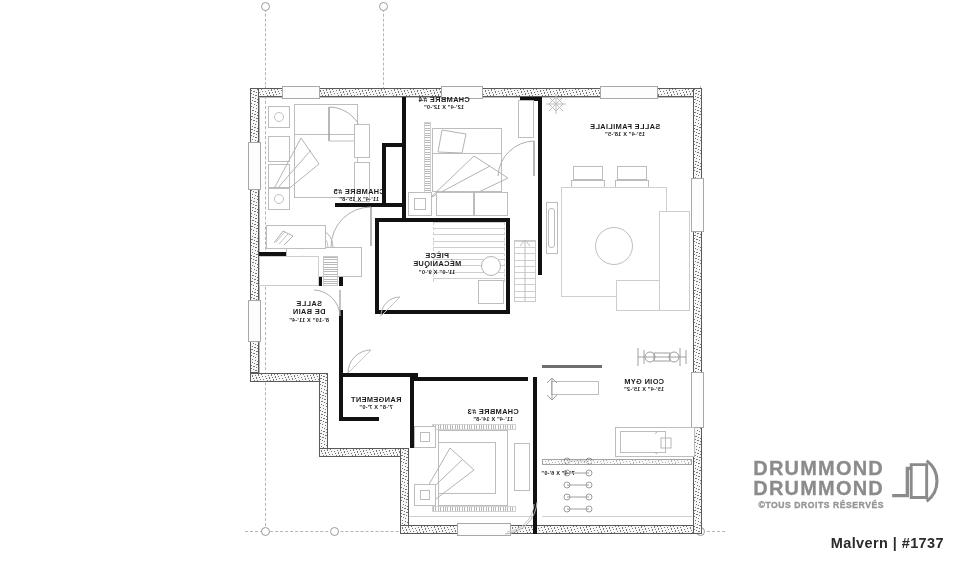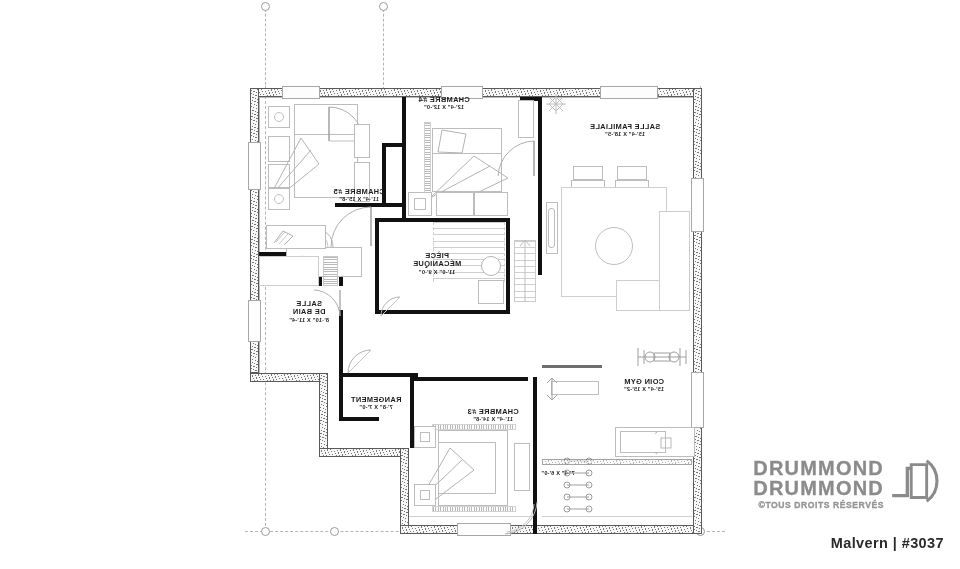--- a/index.html
+++ b/index.html
@@ -368,16 +368,16 @@
 
   <div id="brand">
     <div class="bz" id="bdessins">DRUMMOND</div>
     <div class="bz" id="bdrummond">DRUMMOND</div>
     <div class="bz" id="brights">©TOUS DROITS RÉSERVÉS</div>
     <svg id="blogo" viewBox="0 0 60 60">
       <path d="M6,44 L20,44 L20,16 L38,16" fill="none" stroke="#8b8b8b" stroke-width="3.4" stroke-linecap="square"></path>
       <path d="M24,12 L40,12 L40,46 L24,46 Z" fill="#ffffff" stroke="#8b8b8b" stroke-width="3"></path>
       <path d="M40,8 A26,26 0 0 1 40,50" fill="none" stroke="#8b8b8b" stroke-width="3.2"></path>
     </svg>
-    <div id="btitle">Malvern | #3037</div>
+    <div id="btitle">Malvern | #1737</div>
   </div>
 
 </div>
 
 </body></html>

